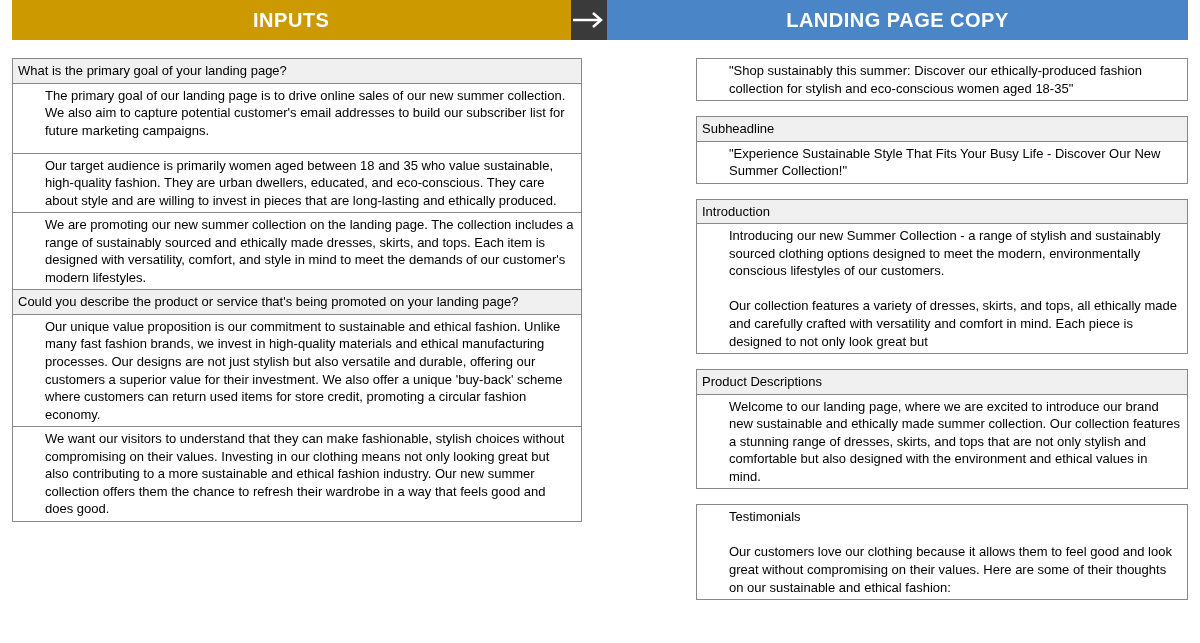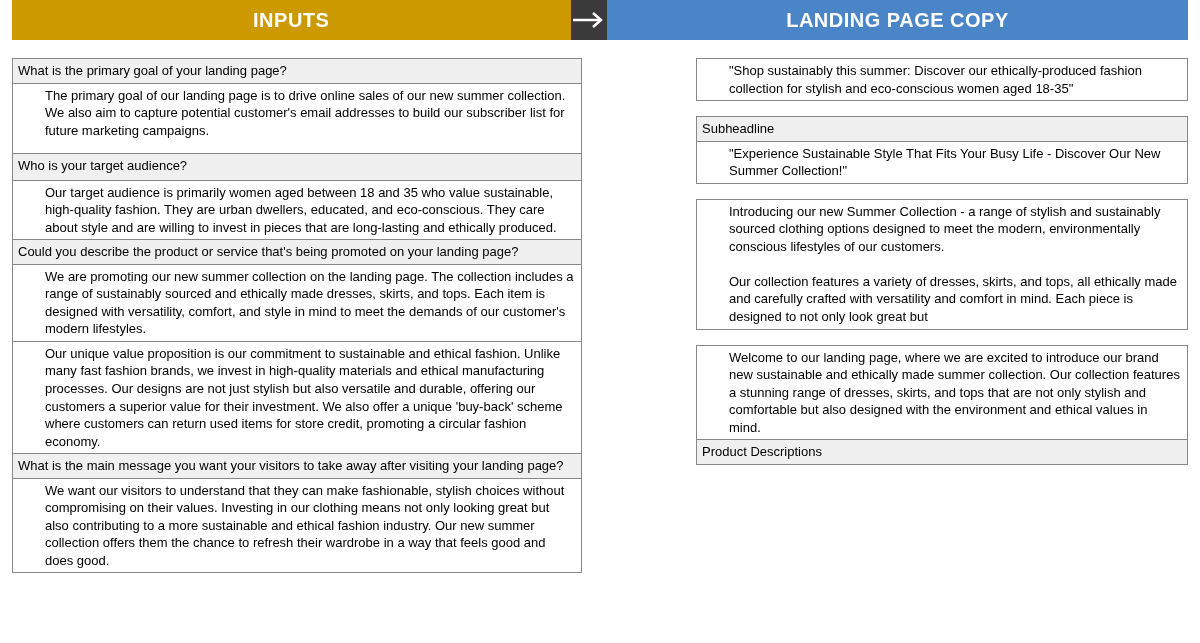--- a/index.html
+++ b/index.html
@@ -78,48 +78,50 @@
 
 <div style="height:18px"></div>
 
 <div class="body-row">
 
   <div class="col col-left" style="width:570px">
 
     <div class="cell section-label">What is the primary goal of your landing page?</div>
     <div class="cell answer tall">The primary goal of our landing page is to drive online sales of our new summer collection. We also aim to capture potential customer's email addresses to build our subscriber list for future marketing campaigns.</div>
 
-    <div class="cell section-label" style="border-top:none;height:27px">Who is your target audience?</div>
     <div class="cell answer">Our target audience is primarily women aged between 18 and 35 who value sustainable, high-quality fashion. They are urban dwellers, educated, and eco-conscious. They care about style and are willing to invest in pieces that are long-lasting and ethically produced.</div>
 
+    <div class="cell answer">We are promoting our new summer collection on the landing page. The collection includes a range of sustainably sourced and ethically made dresses, skirts, and tops. Each item is designed with versatility, comfort, and style in mind to meet the demands of our customer's modern lifestyles.</div>
     <div class="cell section-label" style="border-top:none">Could you describe the product or service that's being promoted on your landing page?</div>
-    <div class="cell answer">We are promoting our new summer collection on the landing page. The collection includes a range of sustainably sourced and ethically made dresses, skirts, and tops. Each item is designed with versatility, comfort, and style in mind to meet the demands of our customer's modern lifestyles.</div>
 
     <div class="cell answer">Our unique value proposition is our commitment to sustainable and ethical fashion. Unlike many fast fashion brands, we invest in high-quality materials and ethical manufacturing processes. Our designs are not just stylish but also versatile and durable, offering our customers a superior value for their investment. We also offer a unique 'buy-back' scheme where customers can return used items for store credit, promoting a circular fashion economy.</div>
 
-    <div class="cell section-label" style="border-top:none">What is the main message you want your visitors to take away after visiting your landing page?</div>
     <div class="cell answer">We want our visitors to understand that they can make fashionable, stylish choices without compromising on their values. Investing in our clothing means not only looking great but also contributing to a more sustainable and ethical fashion industry. Our new summer collection offers them the chance to refresh their wardrobe in a way that feels good and does good.</div>
   </div>
 
   <div class="middle"></div>
 
   <div class="col col-right" style="width:492px">
 
     <div class="cell answer">"Shop sustainably this summer: Discover our ethically-produced fashion collection for stylish and eco-conscious women aged 18-35"</div>
     <div class="gap"></div>
 
     <div class="cell section-label">Subheadline</div>
     <div class="cell answer">"Experience Sustainable Style That Fits Your Busy Life - Discover Our New Summer Collection!"</div>
     <div class="gap"></div>
 
+    <div class="cell section-label">Introduction</div>
     <div class="cell answer">Introducing our new Summer Collection - a range of stylish and sustainably sourced clothing options designed to meet the modern, environmentally conscious lifestyles of our customers.
 
 Our collection features a variety of dresses, skirts, and tops, all ethically made and carefully crafted with versatility and comfort in mind. Each piece is designed to not only look great but</div>
     <div class="gap"></div>
 
+    <div class="cell section-label">Product Descriptions</div>
     <div class="cell answer">Welcome to our landing page, where we are excited to introduce our brand new sustainable and ethically made summer collection. Our collection features a stunning range of dresses, skirts, and tops that are not only stylish and comfortable but also designed with the environment and ethical values in mind.</div>
-    <div class="cell section-label">Product Descriptions</div>
     <div class="gap"></div>
 
+    <div class="cell answer">Testimonials
+
+Our customers love our clothing because it allows them to feel good and look great without compromising on their values. Here are some of their thoughts on our sustainable and ethical fashion:</div>
     <div class="gap"></div>
 
   </div>
 </div>
 
 </body></html>

